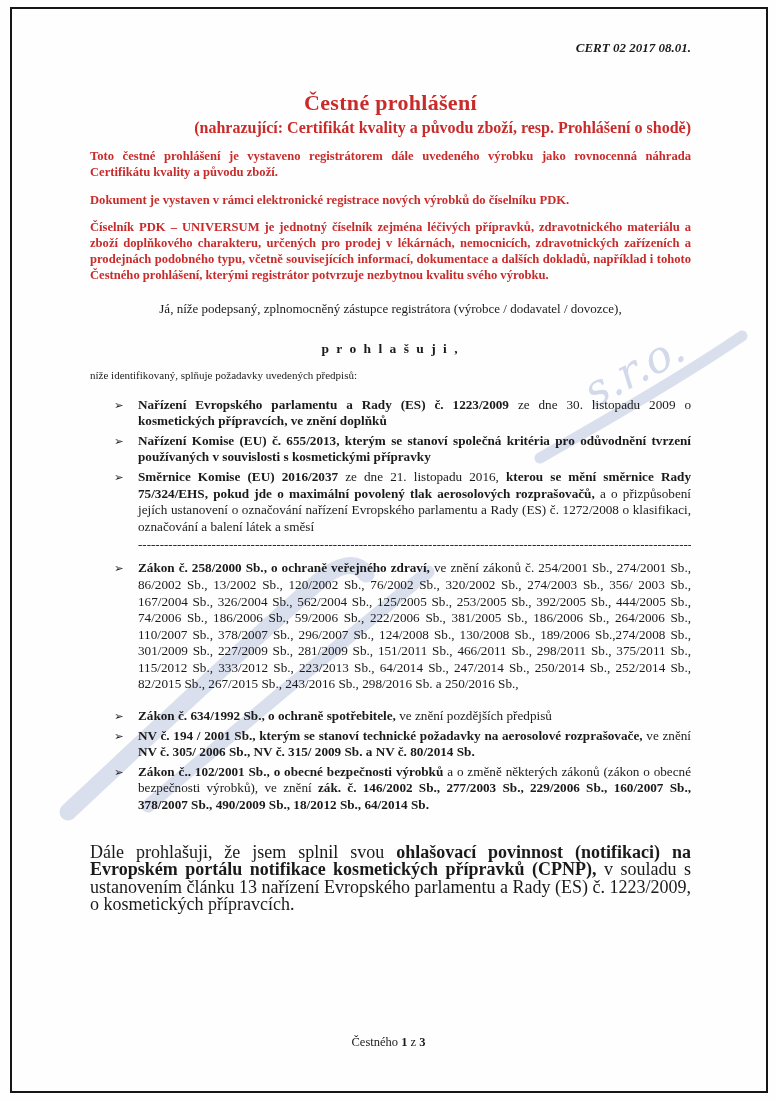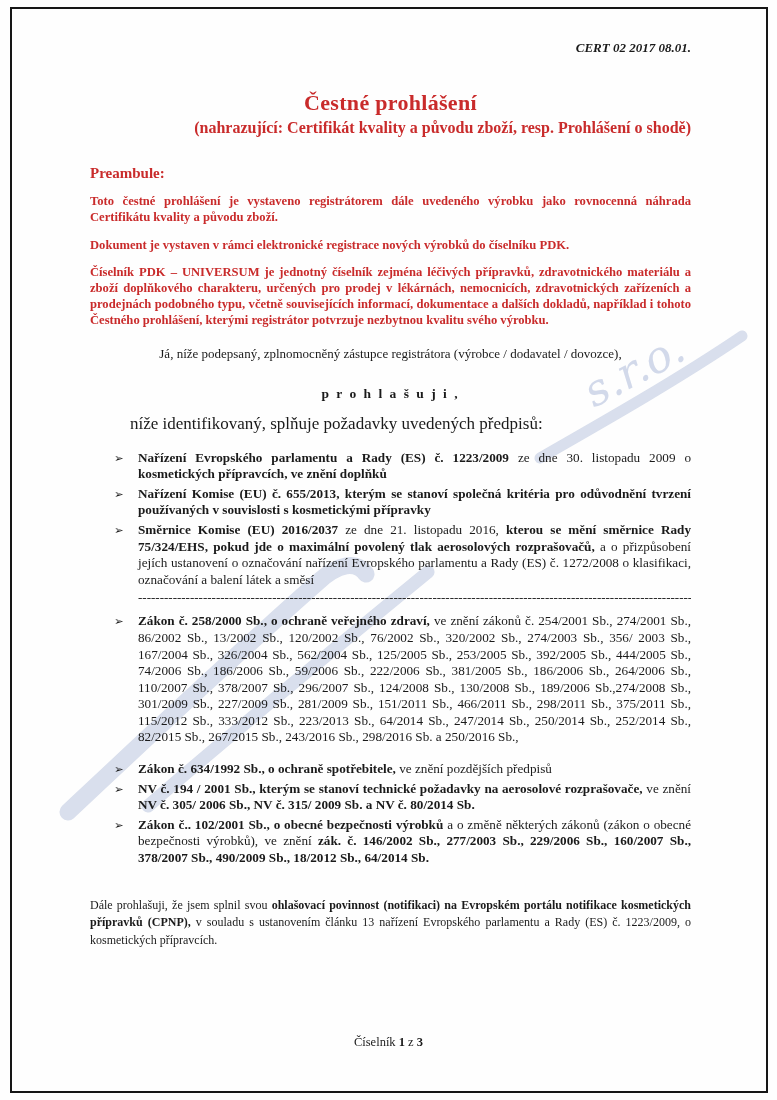--- a/index.html
+++ b/index.html
@@ -19,30 +19,30 @@
   .doc-code{text-align:right;font-style:italic;font-weight:700;font-size:13px;}
   .title{margin:34px 0 0;text-align:center;color:var(--red);font-size:22px;font-weight:700;letter-spacing:.3px;}
   .subtitle{margin-top:3px;text-align:right;color:var(--red);font-weight:700;font-size:16px;}
   .pre-head{margin-top:28px;color:var(--red);font-weight:700;font-size:15px;}
   .pre{margin:12px 0 0;color:var(--red);font-weight:700;font-size:12.6px;line-height:15.8px;text-align:justify;}
   .intro{margin-top:17px;text-align:center;font-size:13px;}
   .verb{margin-top:24px;text-align:center;font-weight:700;font-size:13.5px;letter-spacing:2px;}
   .prod-intro{margin-top:22px;color:var(--red);font-size:13px;}
   .prod-line{margin-top:10px;text-align:center;}
   .prod{display:inline-block;background:var(--yellow);color:var(--red);font-weight:700;font-size:15px;text-decoration:underline;padding:1px 6px 2px;}
-  .follow{margin-top:12px;font-size:17px;margin-left:40px;}
+  .follow{margin-top:12px;font-size:11px;}
   .list{margin-top:16px;padding-left:24px;}
   .li{display:flex;margin-top:3px;font-size:13.2px;line-height:16.6px;}
   .li .bullet{flex:0 0 24px;font-family:"DejaVu Sans","Liberation Sans",sans-serif;font-size:11.5px;line-height:16.6px;}
   .li .li-t{flex:1;text-align:justify;}
   .b{font-weight:700;}
   .sep{margin:2px 0 2px 24px;white-space:nowrap;overflow:hidden;font-size:13px;}
   .mt8{margin-top:7px;}
   .mt14{margin-top:15px;}
-  .closing{margin:30px 0 0;font-size:12px;line-height:17.5px;text-align:justify;}
+  .closing{margin:30px 0 0;font-size:18px;line-height:17.5px;text-align:justify;}
   .footer{position:absolute;left:0;right:0;bottom:50px;text-align:center;font-size:12.5px;}
 </style>
 </head>
 <body>
 
 <div class="page">
 
   <svg class="watermark" width="777" height="1100" viewBox="0 0 777 1100">
     <g fill="none" stroke="#b4c0dc" stroke-opacity="0.5" stroke-linecap="round">
       <path d="M68,812 C150,735 235,655 318,582 C338,564 356,560 366,574" stroke-width="17"></path>
@@ -54,21 +54,20 @@
 
   <div class="frame"></div>
 
   <div class="content">
 
     <div class="doc-code">CERT 02 2017 08.01.</div>
 
     <h1 class="title">Čestné prohlášení</h1>
     <div class="subtitle">(nahrazující: Certifikát kvality a původu zboží, resp. Prohlášení o shodě)</div>
 
-    <div class="pre-head">Preambule:</div>
     <p class="pre">Toto čestné prohlášení je vystaveno registrátorem dále uvedeného výrobku jako rovnocenná náhrada Certifikátu kvality a původu zboží.</p>
     <p class="pre">Dokument je vystaven v rámci elektronické registrace nových výrobků do číselníku PDK.</p>
     <p class="pre">Číselník PDK – UNIVERSUM je jednotný číselník zejména léčivých přípravků, zdravotnického materiálu a zboží doplňkového charakteru, určených pro prodej v lékárnách, nemocnicích, zdravotnických zařízeních a prodejnách podobného typu, včetně souvisejících informací, dokumentace a dalších dokladů, například i tohoto Čestného prohlášení, kterými registrátor potvrzuje nezbytnou kvalitu svého výrobku.</p>
 
     <div class="intro">Já, níže podepsaný, zplnomocněný zástupce registrátora (výrobce / dodavatel / dovozce),</div>
     <div class="verb">p r o h l a š u j i ,</div>
 
 
     <div class="follow">níže identifikovaný, splňuje požadavky uvedených předpisů:</div>
 
@@ -103,15 +102,15 @@
       <div class="li">
         <span class="bullet">➢</span>
         <div class="li-t"><span class="b">Zákon č.. 102/2001 Sb., o obecné bezpečnosti výrobků</span><span> a o změně některých zákonů (zákon o obecné bezpečnosti výrobků), ve znění </span><span class="b">zák. č. 146/2002 Sb., 277/2003 Sb., 229/2006 Sb., 160/2007 Sb., 378/2007 Sb., 490/2009 Sb., 18/2012 Sb., 64/2014 Sb.</span></div>
       </div>
     </div>
 
     <p class="closing"><span>Dále prohlašuji, že jsem splnil svou </span><span class="b">ohlašovací povinnost (notifikaci) na Evropském portálu notifikace kosmetických přípravků (CPNP),</span><span> v souladu s ustanovením článku 13 nařízení Evropského parlamentu a Rady (ES) č. 1223/2009, o kosmetických přípravcích.</span></p>
 
   </div>
 
-  <div class="footer"><span>Číselník </span><span class="b">1</span><span> z </span><span class="b">3</span></div>
+  <div class="footer"><span>Čestného </span><span class="b">1</span><span> z </span><span class="b">3</span></div>
 
 </div>
 
 </body></html>

